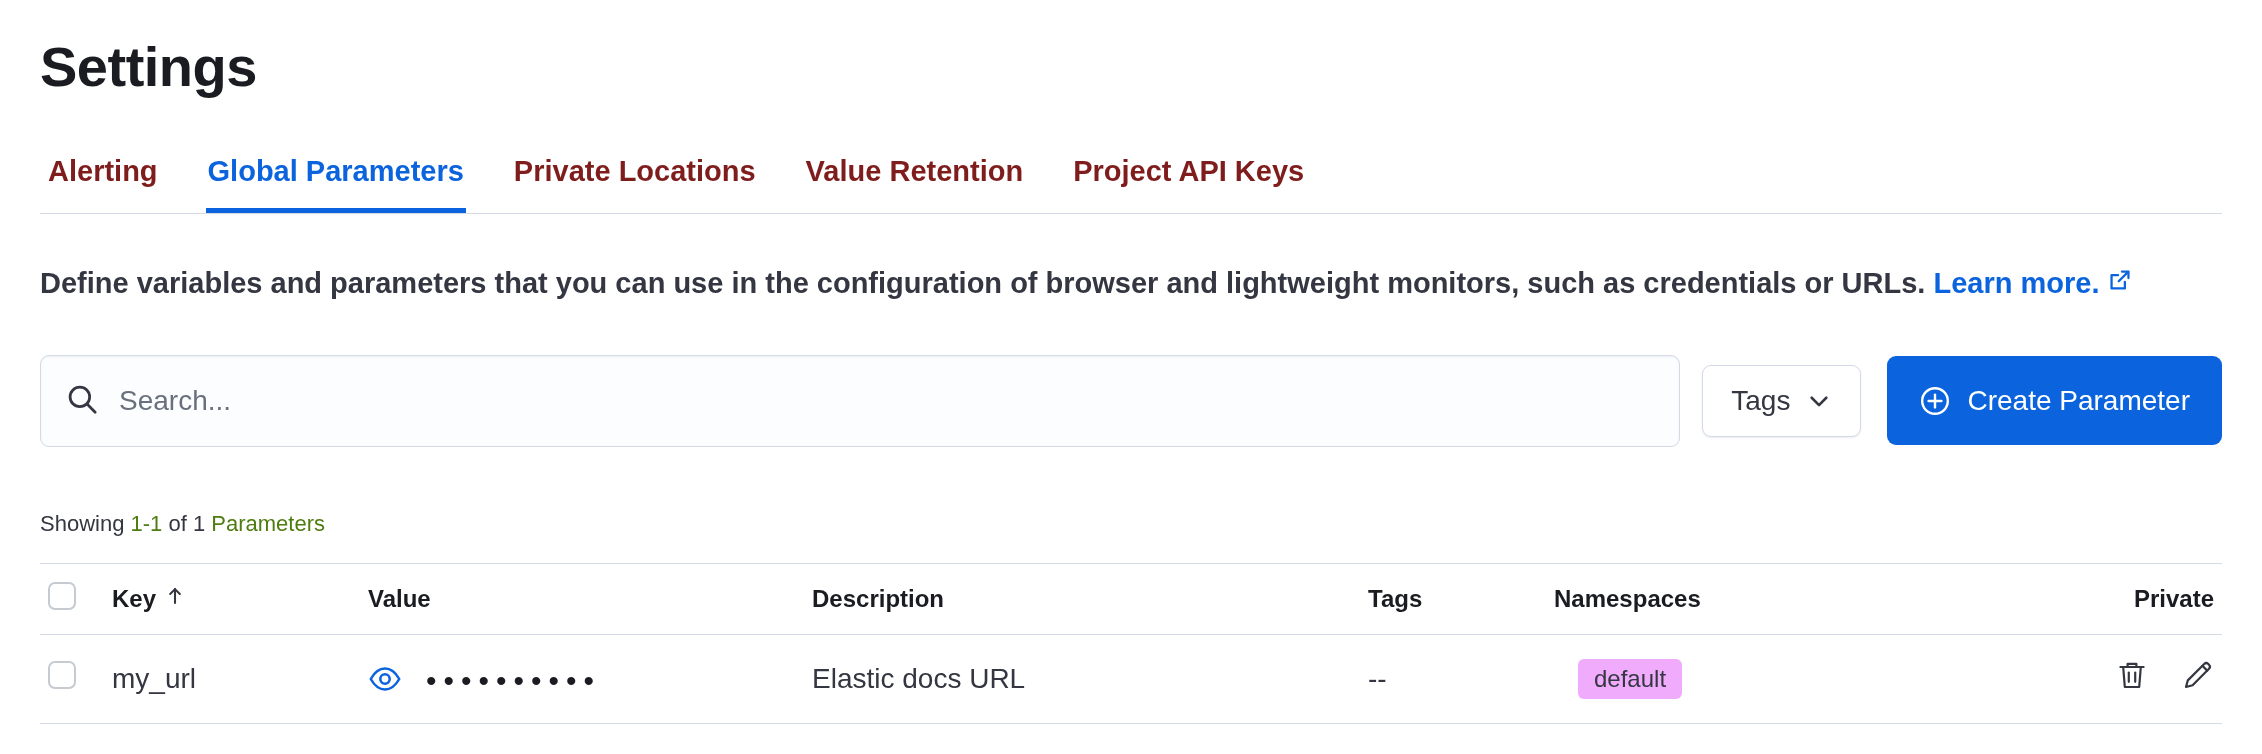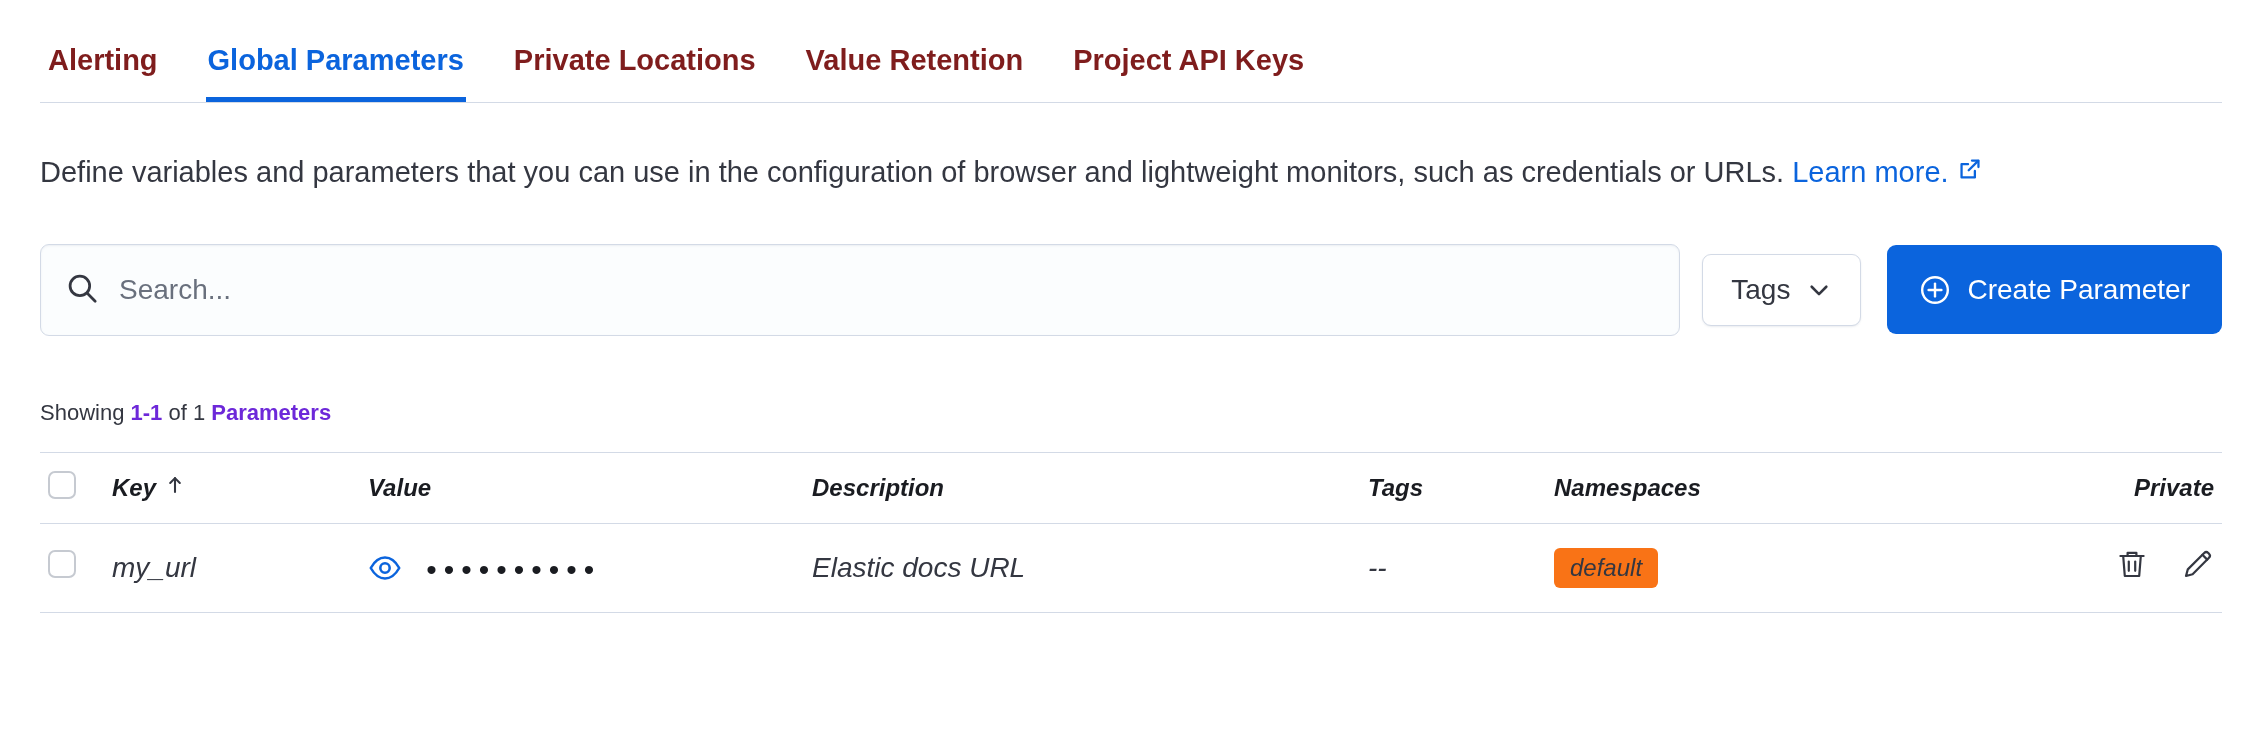--- a/index.html
+++ b/index.html
@@ -9,62 +9,63 @@
 
   
   h1.page-title { font-size: 56px; font-weight: 700; color: #1a1c21; letter-spacing: -0.5px; margin-bottom: 46px; }
 
   
   .tabs { display: flex; gap: 46px; border-bottom: 1px solid #d3dae6; padding: 0 6px; }
   .tab { font-size: 29px; font-weight: 700; color: #7f1d1d; padding: 10px 2px 20px 2px; cursor: pointer; border-bottom: 5px solid transparent; white-space: nowrap; }
   .tab.active { color: #0b64dd; border-bottom-color: #0b64dd; }
 
   
-  .desc { margin-top: 46px; font-size: 29px; line-height: 1.62; color: #343741; max-width: 2182px; }
+  .desc { margin-top: 46px; font-size: 29px; line-height: 1.62; color: #343741; max-width: 2182px; font-weight: bold; }
   .desc a { color: #0b64dd; text-decoration: none; cursor: pointer; }
   .ext-icon { display: inline-block; vertical-align: baseline; margin-left: 8px; color: #0b64dd; }
 
   
   .toolbar { margin-top: 48px; display: flex; align-items: center; }
   .searchbox { flex: 1; height: 92px; display: flex; align-items: center; gap: 20px; padding: 0 24px; background: #fbfdfe; border: 1px solid #d3dae6; border-radius: 9px; box-shadow: inset 0 1px 2px rgba(152,162,179,0.15); }
   .searchbox input { flex: 1; border: none; outline: none; background: transparent; font-family: inherit; font-size: 28px; color: #343741; }
   .searchbox input::placeholder { color: #69707d; }
   .search-icon { color: #343741; flex: none; }
 
   .tags-btn { margin-left: 22px; height: 72px; padding: 0 28px; display: flex; align-items: center; gap: 16px; background: #ffffff; border: 1px solid #d3dae6; border-radius: 9px; font-family: inherit; font-size: 28px; color: #343741; cursor: pointer; box-shadow: 0 1px 2px rgba(152,162,179,0.2); }
   .create-btn { margin-left: 26px; height: 89px; padding: 0 32px; display: flex; align-items: center; gap: 16px; background: #0b64dd; border: none; border-radius: 9px; font-family: inherit; font-size: 28px; font-weight: 500; color: #ffffff; cursor: pointer; }
 
   
   .summary { margin-top: 64px; font-size: 22px; color: #343741; }
-  .summary b { font-weight: 700; color: #6d28d9; }
+  .summary b { font-weight: 400; color: #4d7c0f; }
 
   
-  table.params { margin-top: 26px; width: 100%; border-collapse: collapse; table-layout: fixed; font-style: italic; }
+  table.params { margin-top: 26px; width: 100%; border-collapse: collapse; table-layout: fixed; }
   th { text-align: left; font-size: 24px; font-weight: 700; color: #1a1c21; padding: 18px 8px; border-top: 1px solid #d3dae6; border-bottom: 1px solid #d3dae6; white-space: nowrap; }
   th.actions-col, td.actions-cell { text-align: right; }
   td { font-size: 28px; color: #343741; padding: 24px 8px; border-bottom: 1px solid #d3dae6; vertical-align: middle; }
   .th-sort { display: inline-flex; align-items: center; gap: 8px; cursor: pointer; }
   .sort-icon { color: #343741; }
 
   .checkbox { display: inline-block; width: 28px; height: 28px; background: #fff; border: 2px solid #c6cad1; border-radius: 7px; cursor: pointer; }
 
   .value-cell-inner { display: flex; align-items: center; gap: 24px; }
   .eye-btn { background: none; border: none; cursor: pointer; color: #0b64dd; display: inline-flex; padding: 0; }
   .masked { font-size: 30px; letter-spacing: 7px; color: #1a1c21; line-height: 1; padding-top: 4px; }
 
-  .badge { display: inline-block; background: #f97316; color: #343741; font-size: 24px; padding: 6px 16px; border-radius: 6px; }
+  .badge { display: inline-block; background: #f0abfc; color: #343741; font-size: 24px; padding: 6px 16px; border-radius: 6px; margin-left: 24px; }
 
   .action-btns { display: inline-flex; gap: 34px; align-items: center; }
   .icon-btn { background: none; border: none; padding: 0; cursor: pointer; color: #343741; display: inline-flex; }
 </style>
 </head>
 <body>
 
 <div class="page">
 
+  <h1 class="page-title">Settings</h1>
 
   <nav class="tabs">
     <div class="tab">Alerting</div>
     <div class="tab active">Global Parameters</div>
     <div class="tab">Private Locations</div>
     <div class="tab">Value Retention</div>
     <div class="tab">Project API Keys</div>
   </nav>
 
   <p class="desc"><span>Define variables and parameters that you can use in the configuration of browser and lightweight monitors, such as credentials or URLs.</span>

